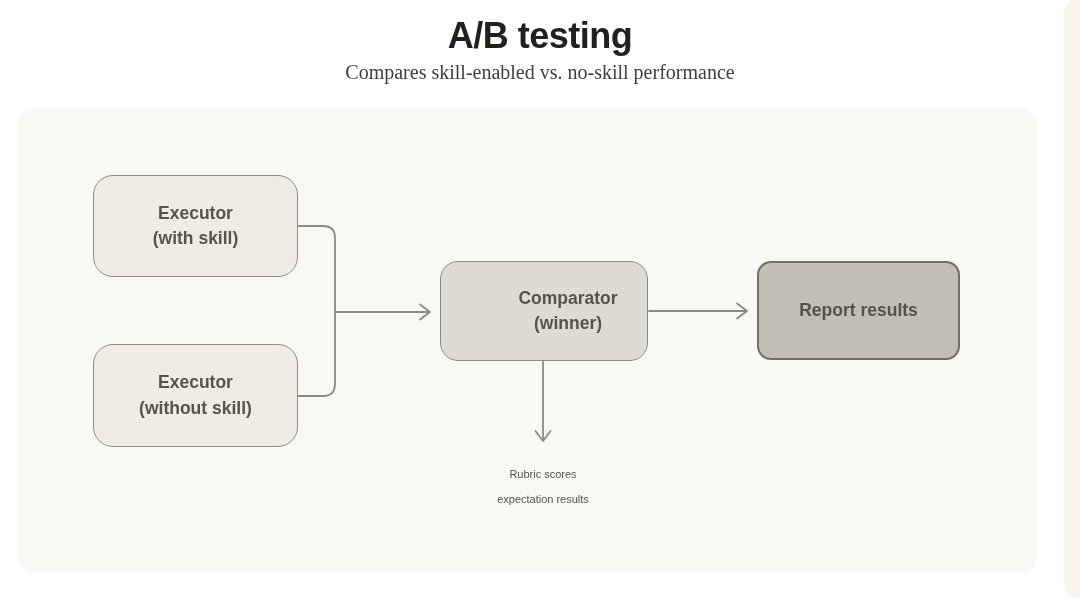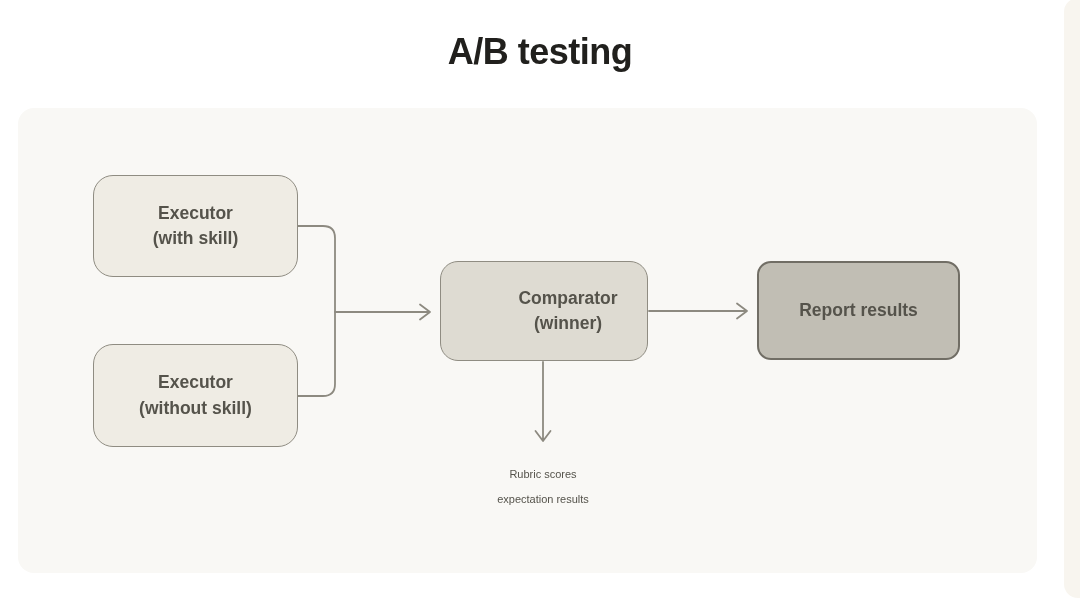--- a/index.html
+++ b/index.html
@@ -16,21 +16,21 @@
     left: 0; top: 14px;
     width: 1080px;
     text-align: center;
   }
   .title {
     font-size: 36px;
     font-weight: 700;
     letter-spacing: -0.5px;
     color: var(--title_text, #21201D);
     line-height: 1.2;
-    margin: 16px;
+    margin: 0;
   }
   .subtitle {
     margin-top: 2px;
     font-family: "Liberation Serif", serif;
     font-size: 20px;
     color: var(--subtitle_text, #403E39);
     line-height: 1.3;
   }
   .panel {
     position: absolute;
@@ -107,20 +107,21 @@
     stroke-linejoin: round;
   }
 </style>
 </head>
 <body>
 
 <div id="canvas">
 
   <div class="header">
     <div class="title">A/B testing</div>
+    <div class="subtitle">Compares skill-enabled vs. no-skill performance</div>
   </div>
 
   <div class="panel"></div>
 
   <svg class="connectors" width="1080" height="598" viewBox="0 0 1080 598">
 
     <path d="M 298 226 L 323 226 Q 335 226 335 238 L 335 384 Q 335 396 323 396 L 298 396"></path>
 
     <path d="M 335 312 L 429 312 M 420 304.5 L 430 312 L 420 319.5"></path>
 

